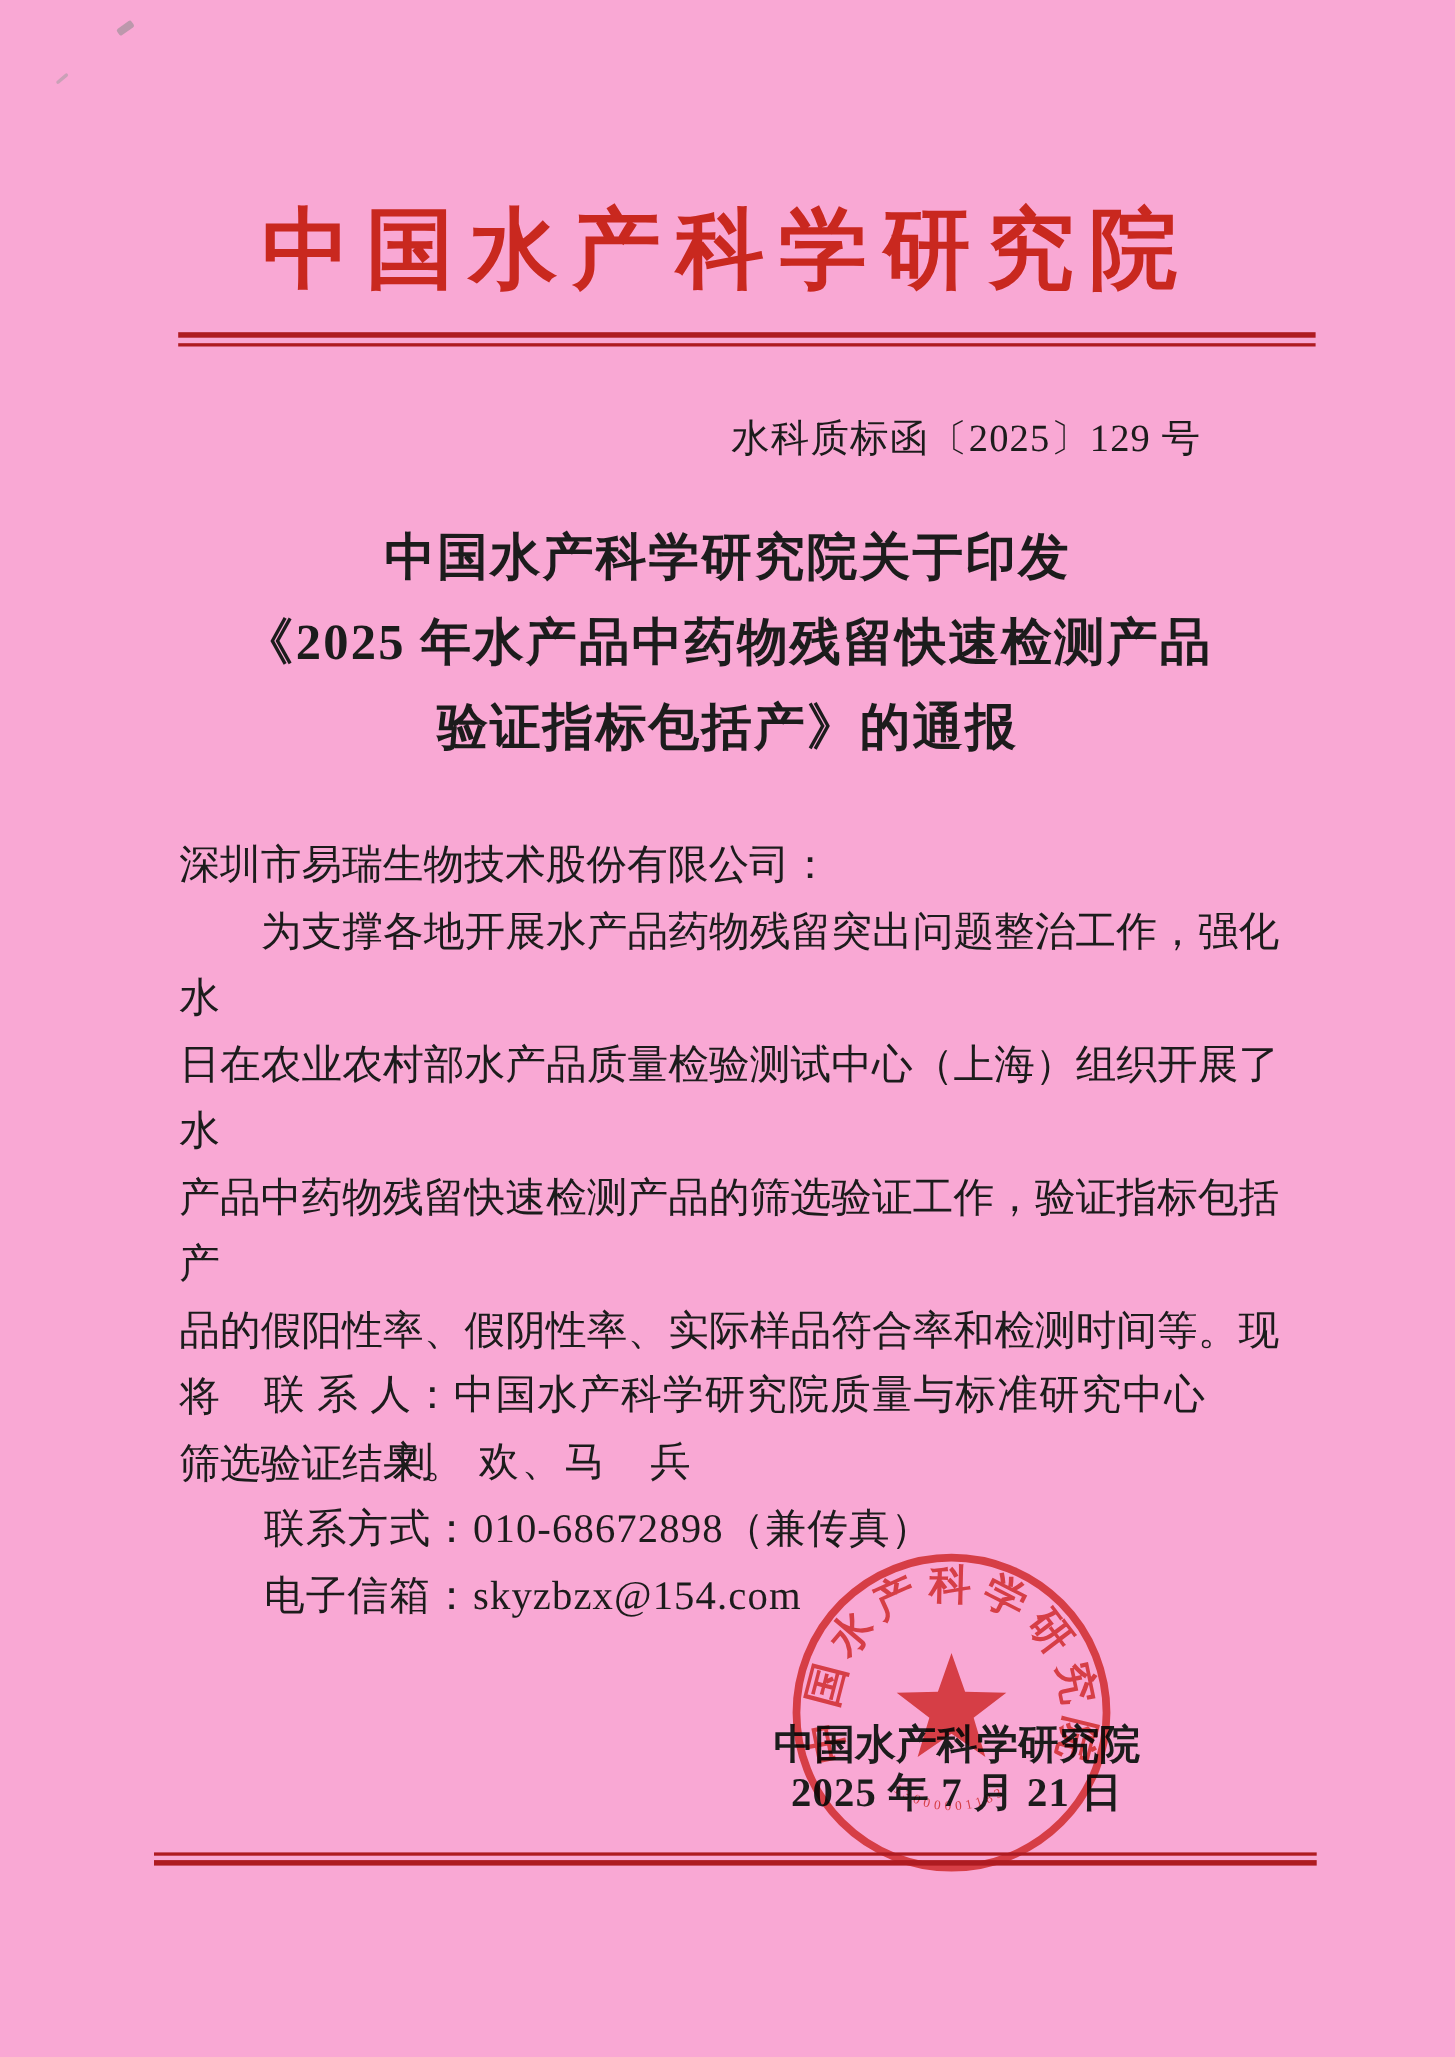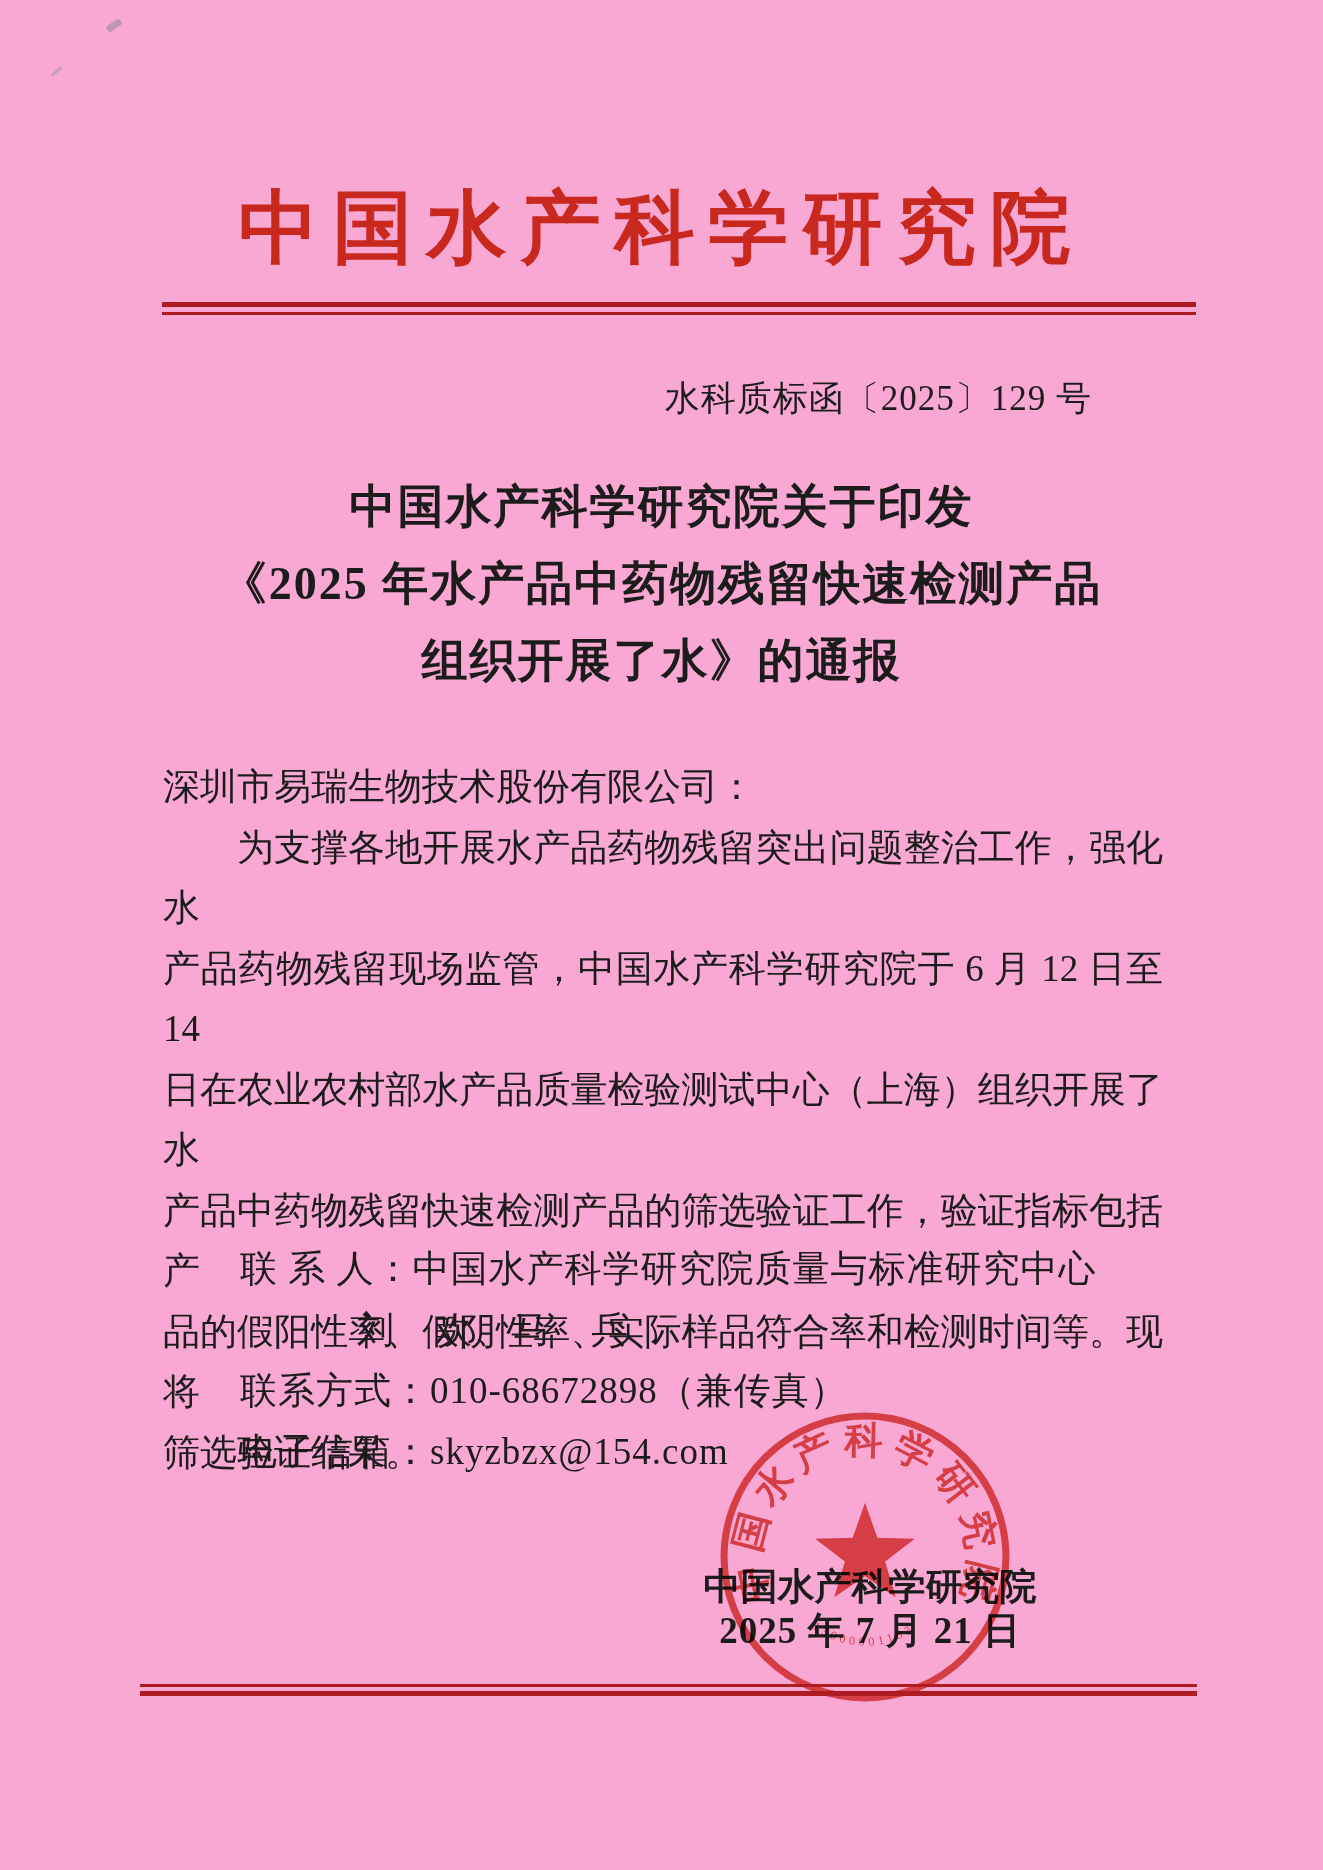--- a/index.html
+++ b/index.html
@@ -87,27 +87,26 @@
   <div class="rule-top">
     <div class="redbar thick" style="background:#ae1b21;"></div>
     <div class="redbar thin" style="background:#ae1b21;"></div>
   </div>
 
   <div class="doc-number">水科质标函〔2025〕129 号</div>
 
   <div class="title">
     <div>中国水产科学研究院关于印发</div>
     <div>《2025 年水产品中药物残留快速检测产品</div>
-    <div>组织开展了水》的通报</div>
+    <div>验证指标包括产》的通报</div>
   </div>
 
   <div class="body-block">
     <div class="line">深圳市易瑞生物技术股份有限公司：</div>
     <div class="line jl indent">为支撑各地开展水产品药物残留突出问题整治工作，强化水</div>
-    <div class="line jl">产品药物残留现场监管，中国水产科学研究院于 6 月 12 日至 14</div>
     <div class="line jl">日在农业农村部水产品质量检验测试中心（上海）组织开展了水</div>
     <div class="line jl">产品中药物残留快速检测产品的筛选验证工作，验证指标包括产</div>
     <div class="line jl">品的假阳性率、假阴性率、实际样品符合率和检测时间等。现将</div>
     <div class="line">筛选验证结果。</div>
   </div>
 
   <div class="contact-block">
     <div class="row">
       <span>联 系 人：</span><span>中国水产科学研究院质量与标准研究中心</span>
     </div>

